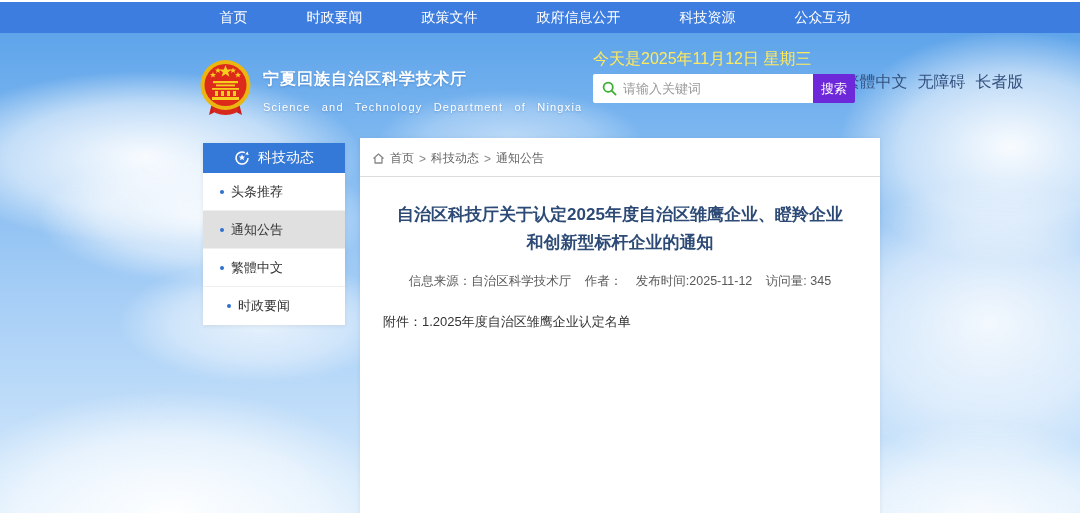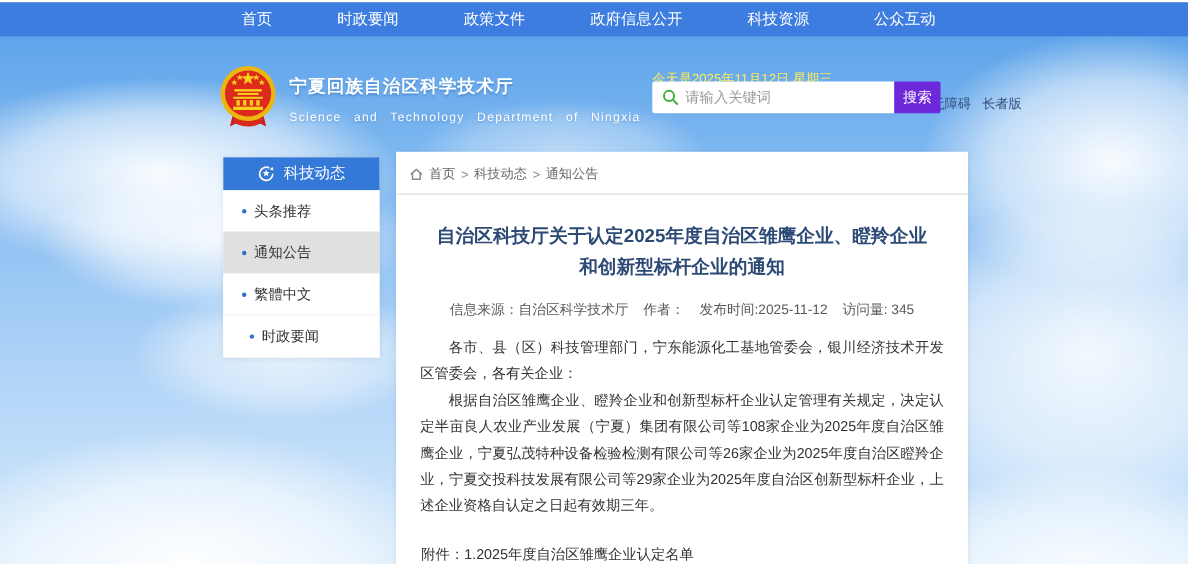--- a/index.html
+++ b/index.html
@@ -29,22 +29,22 @@
   .topnav a { color:#fff; font-size:14px; text-decoration:none; cursor:pointer; white-space:nowrap; }
 
   
   .header { position:absolute; left:0; top:33px; width:1080px; height:105px; z-index:4; }
   .logo { position:absolute; left:199px; top:26px; width:53px; height:60px; }
   .site-title { position:absolute; left:263px; top:36px; color:#fff; font-size:16px; font-weight:bold;
     letter-spacing:1px; text-shadow:0 1px 2px rgba(30,80,160,.35); white-space:nowrap; }
   .site-subtitle { position:absolute; left:263px; top:68px; color:#fff; font-size:11px;
     letter-spacing:1.2px; word-spacing:7px; text-shadow:0 1px 2px rgba(30,80,160,.3); white-space:nowrap; }
 
-  .top-utility { position:absolute; left:593px; top:31px; width:280px; height:14px;
-    display:flex; align-items:center; font-size:12px; white-space:nowrap; }
+  .top-utility { position:absolute; left:593px; top:19px; width:280px; height:14px;
+    display:flex; align-items:center; font-size:16px; white-space:nowrap; }
   .date-text { color:#ffe95c; margin-right:22px; }
   .top-utility a { color:#33517e; text-decoration:none; margin-left:10px; cursor:pointer;margin-top:46px; }
 
   .searchbar { position:absolute; left:593px; top:41px; width:262px; height:29px; display:flex; }
   .search-box { flex:1; height:29px; background:#fff; display:flex; align-items:center; border-radius:2px 0 0 2px; }
   .search-box svg { margin:0 6px 0 9px; }
   .search-input { border:none; outline:none; flex:1; font-size:13px; color:#ef4444; height:25px;
     font-family:Liberation Serif, serif; background:transparent; }
   .search-input::placeholder { color:#9a9a9a; }
   .search-btn { width:42px; height:29px; background:#6d28d9; color:#fff; border:none; font-size:13px;
@@ -194,24 +194,20 @@
       <div>和创新型标杆企业的通知</div>
     </h1>
 
     <div class="article-meta">
       <span>信息来源：自治区科学技术厅</span>
       <span>作者：</span>
       <span>发布时间:2025-11-12</span>
       <span>访问量: 345</span>
     </div>
 
-    <div class="article-body">
-      <p>各市、县（区）科技管理部门，宁东能源化工基地管委会，银川经济技术开发区管委会，各有关企业：</p>
-      <p>根据自治区雏鹰企业、瞪羚企业和创新型标杆企业认定管理有关规定，决定认定半亩良人农业产业发展（宁夏）集团有限公司等108家企业为2025年度自治区雏鹰企业，宁夏弘茂特种设备检验检测有限公司等26家企业为2025年度自治区瞪羚企业，宁夏交投科技发展有限公司等29家企业为2025年度自治区创新型标杆企业，上述企业资格自认定之日起有效期三年。</p>
-    </div>
 
     <div class="attachments">
       <div class="attach-label">附件：</div>
       <div class="attach-list">
         <div>1.2025年度自治区雏鹰企业认定名单</div>
 
       </div>
     </div>
   </div>
 

